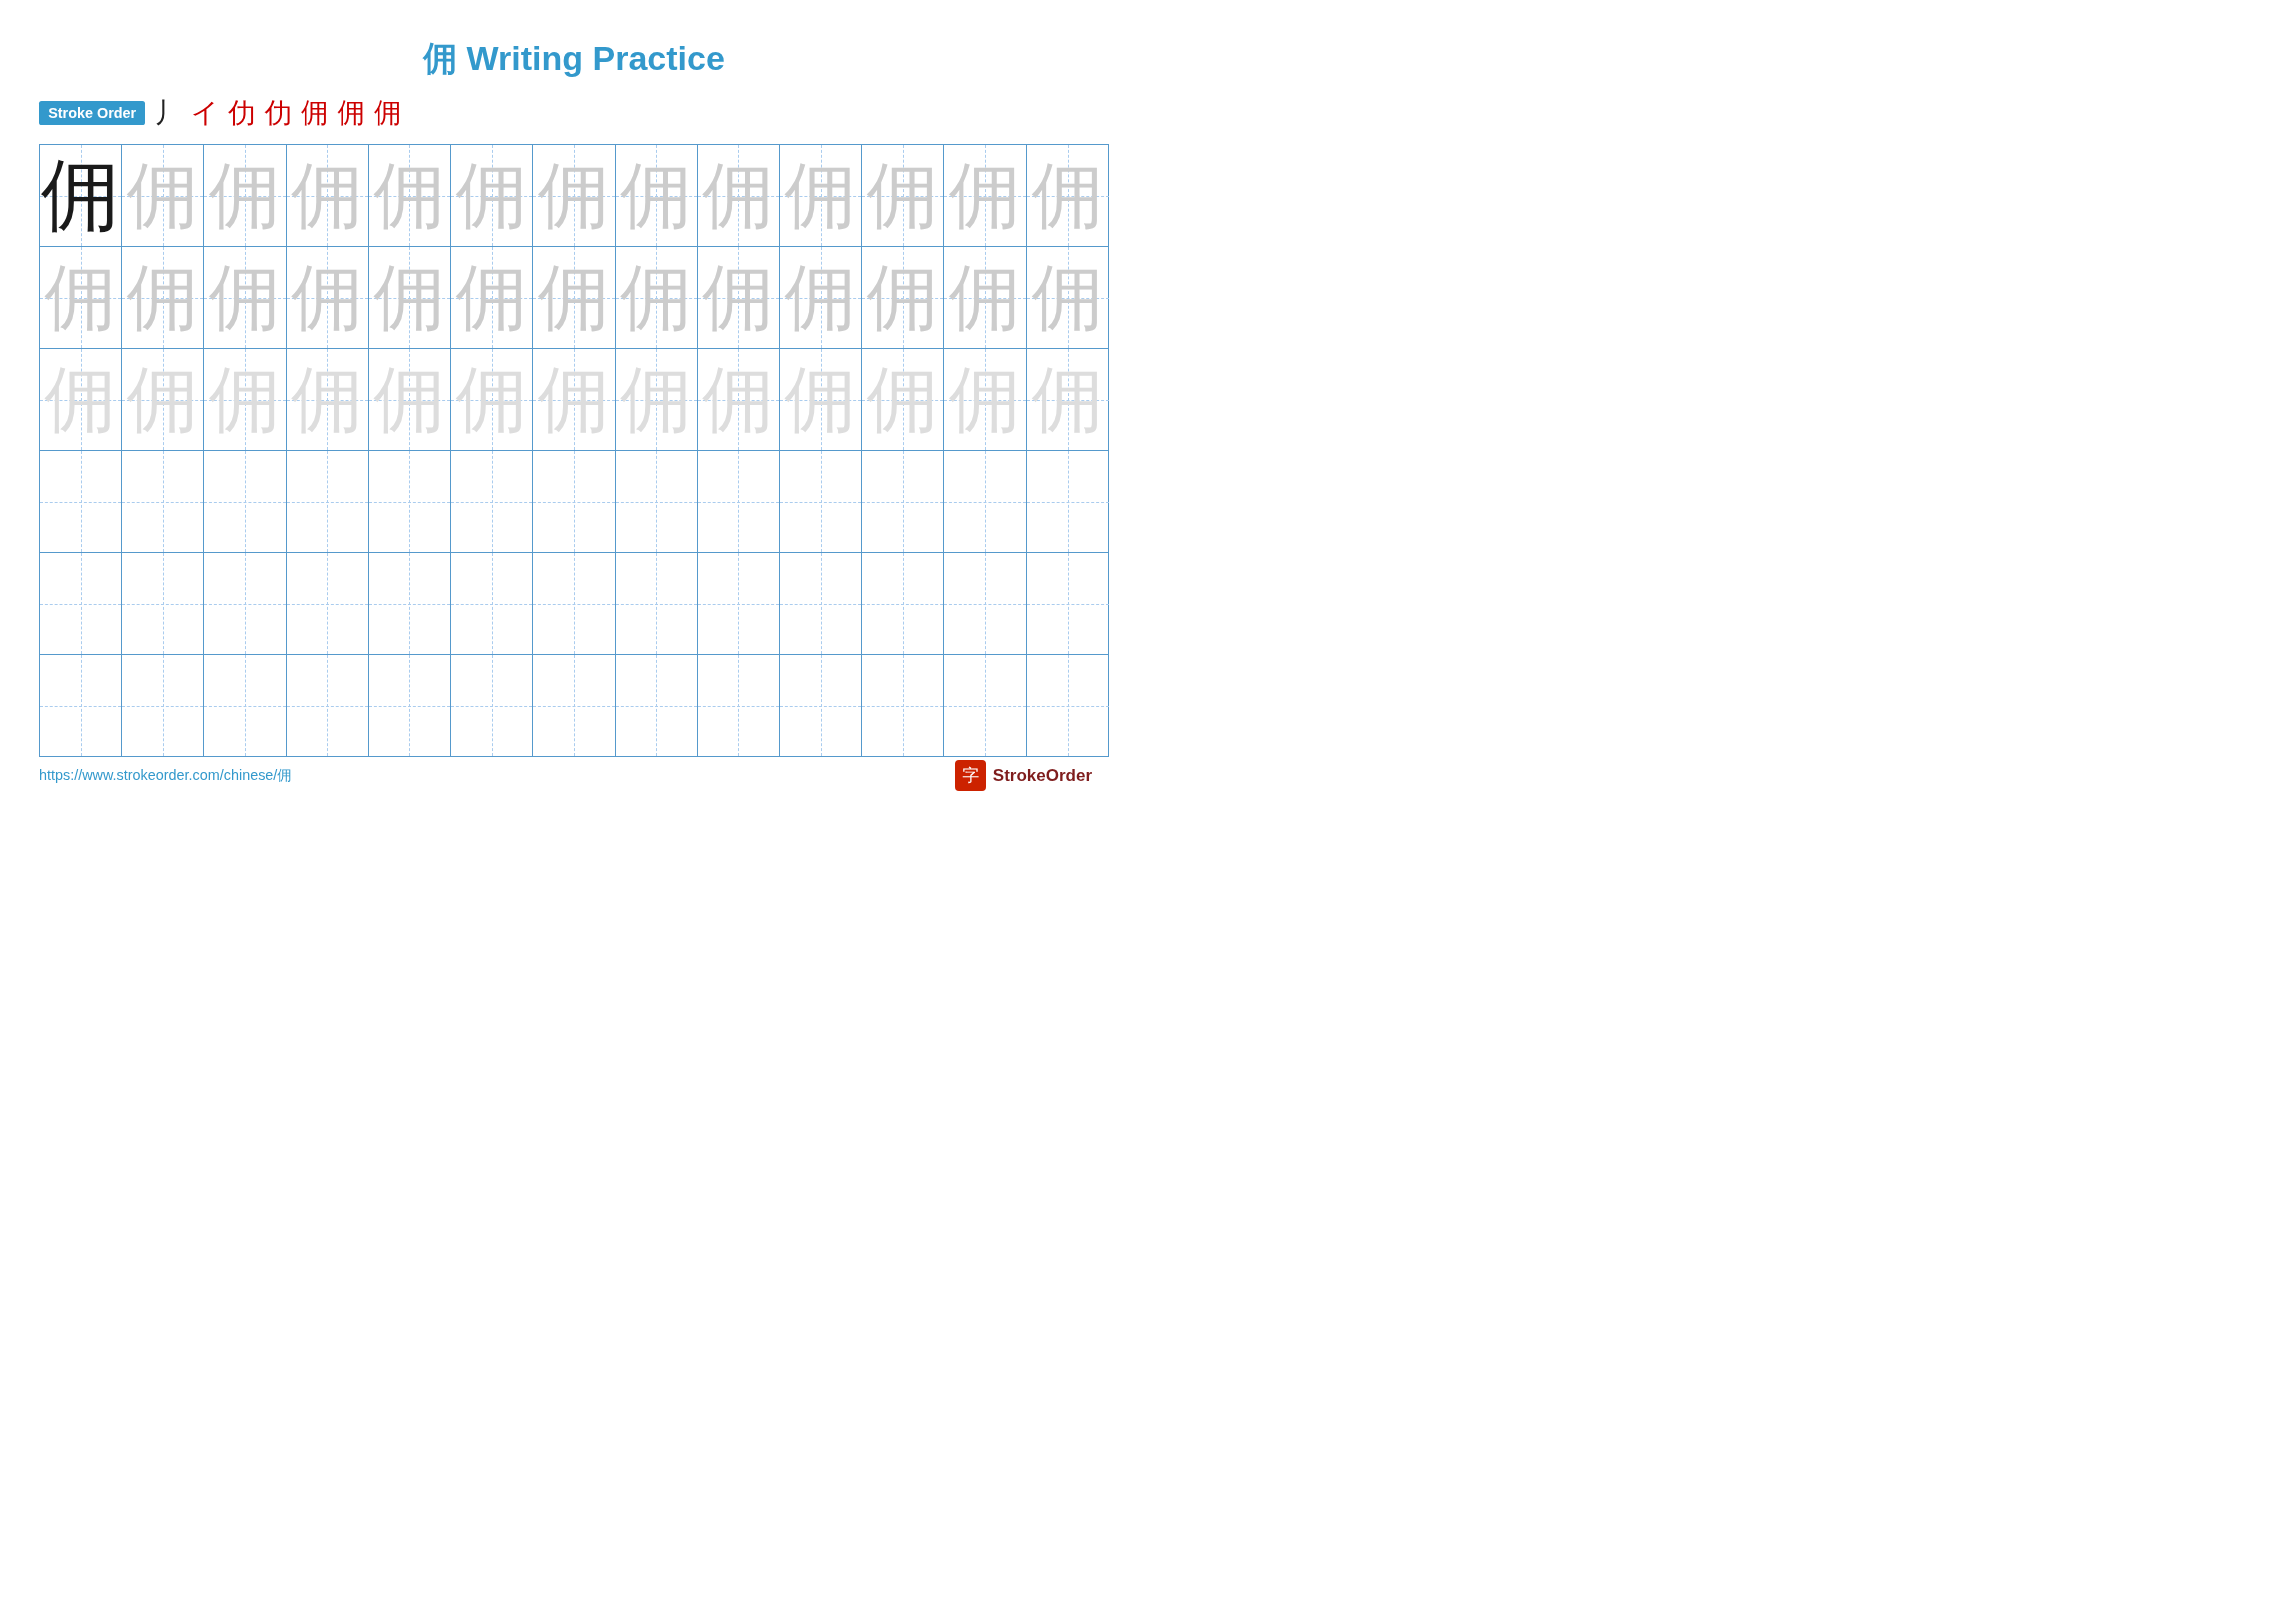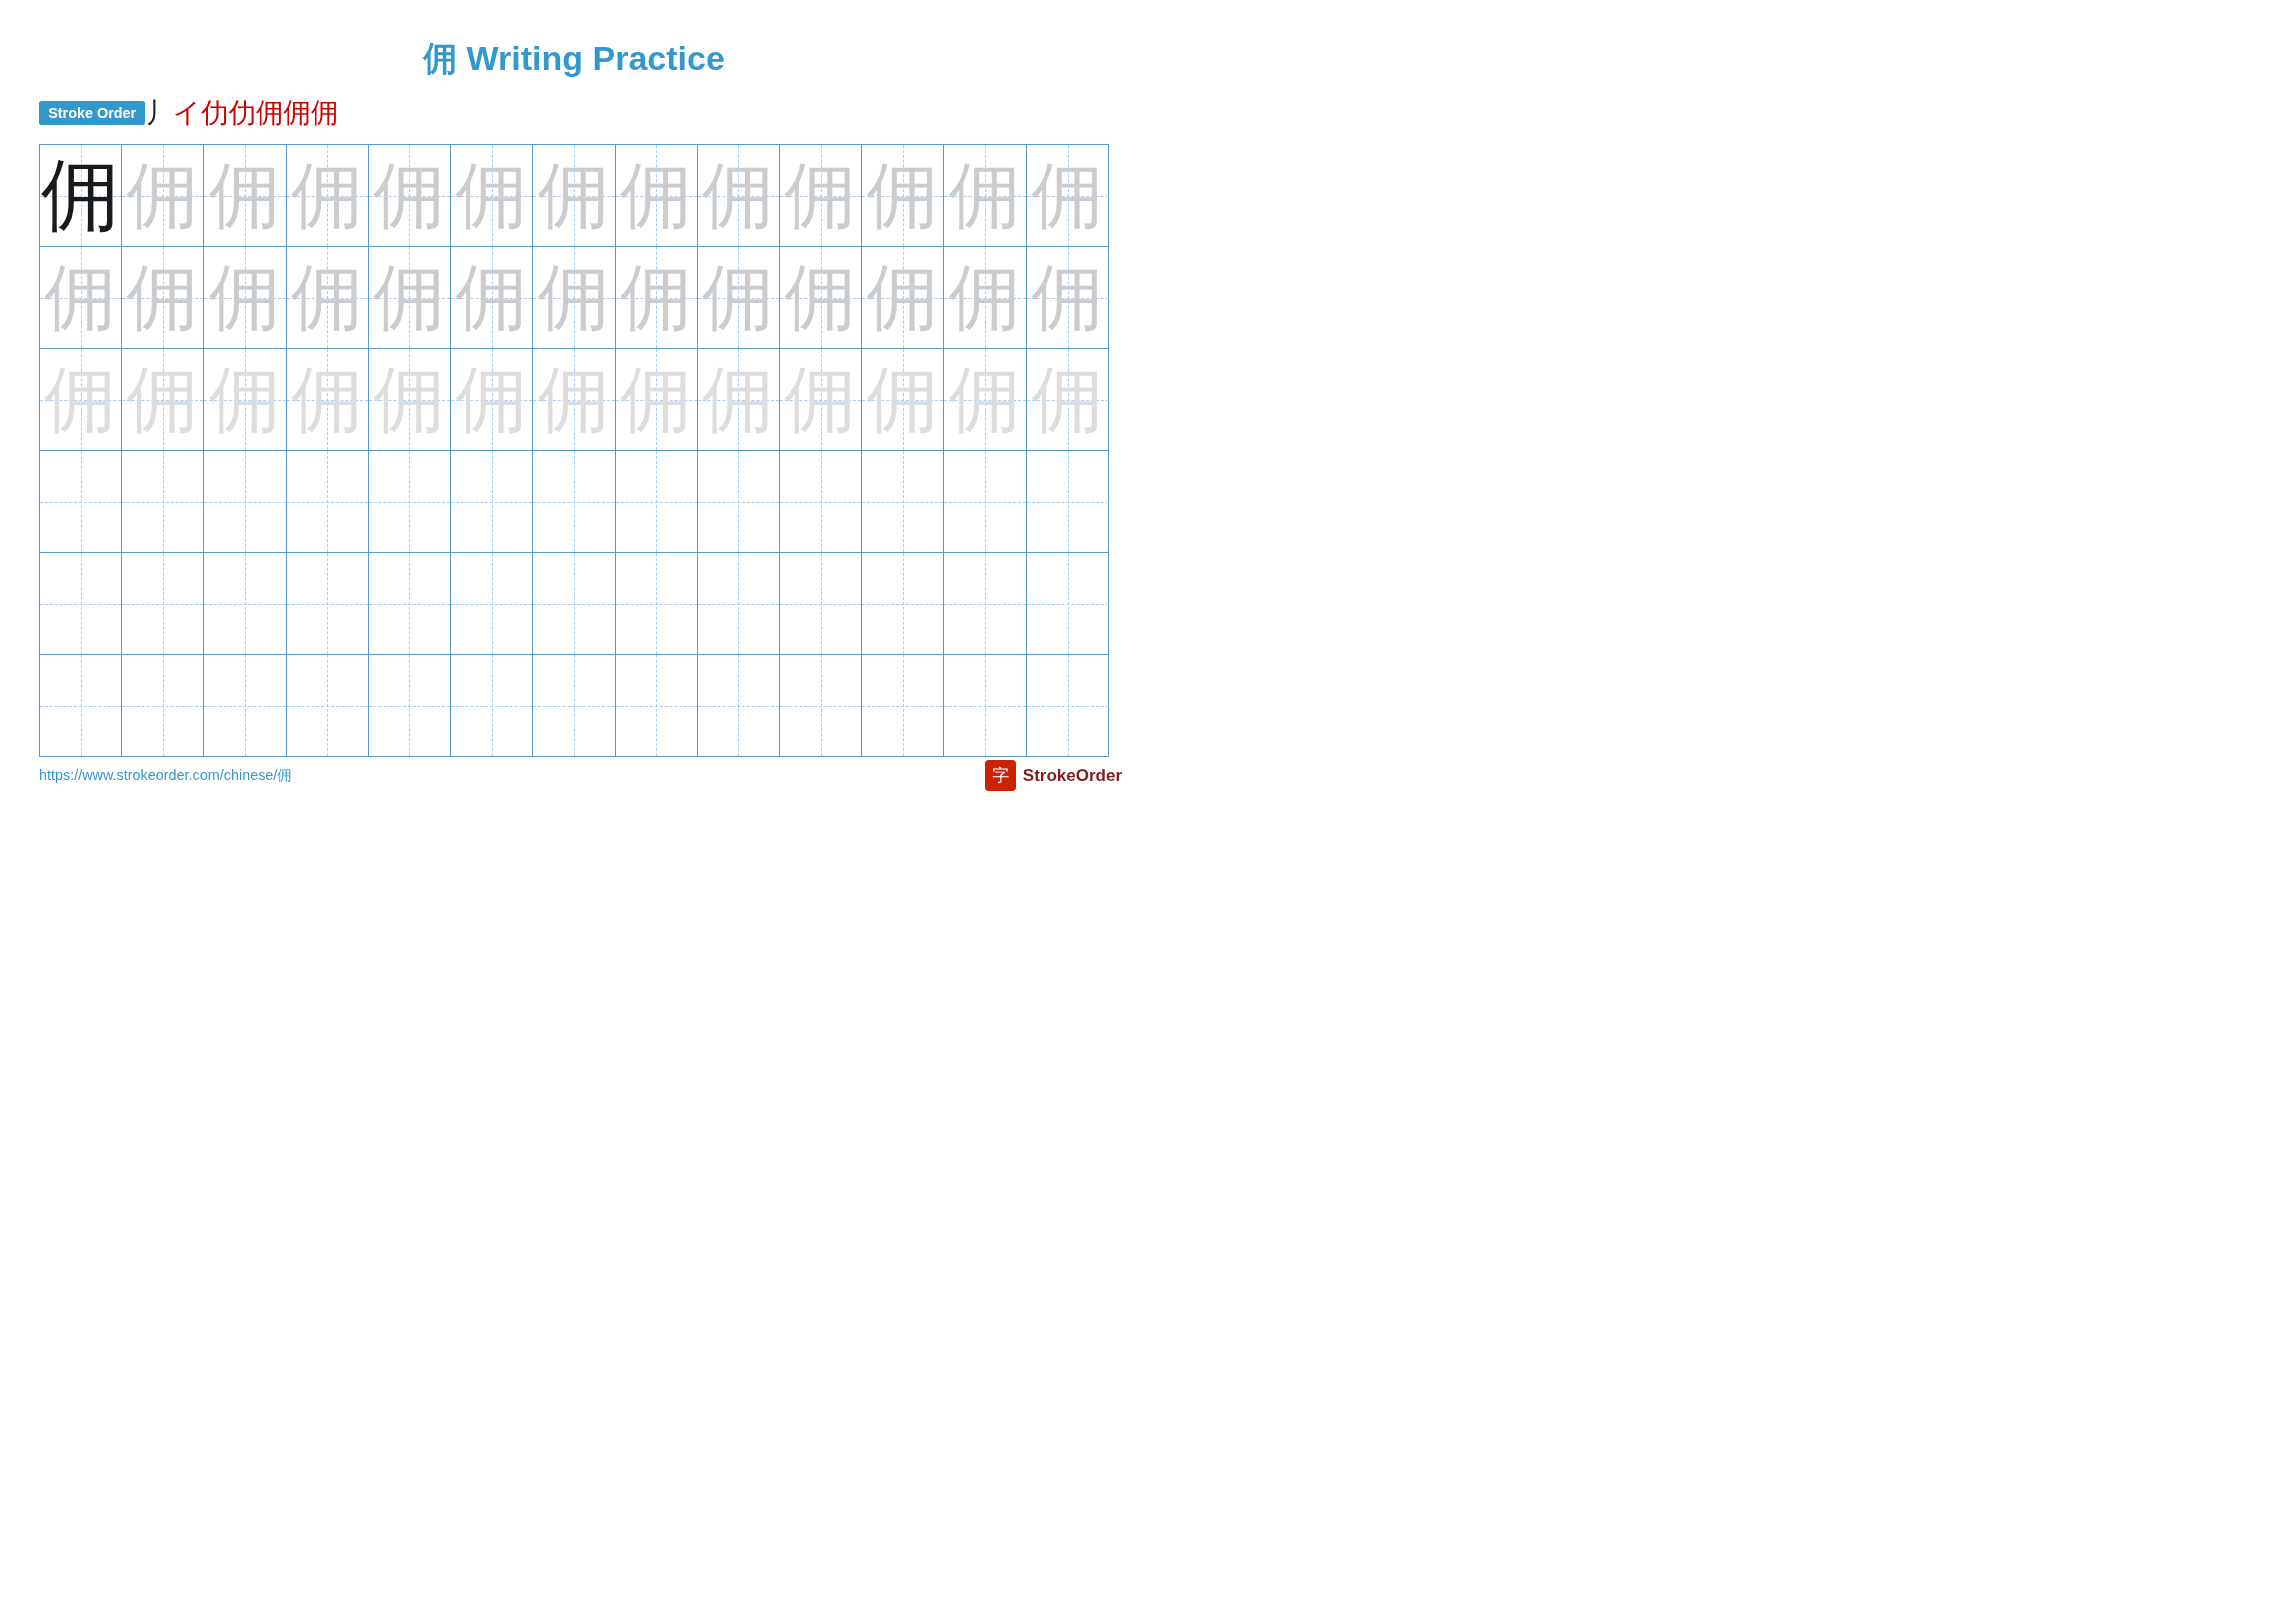--- a/index.html
+++ b/index.html
@@ -20,21 +20,21 @@
       font-size: 34px;
       font-weight: bold;
       color: #3399cc;
     }
 
     .stroke-order-row {
       display: flex;
       align-items: center;
       padding-left: 39px;
       margin-bottom: 13px;
-      gap: 0;
+      gap: 9px;
     }
 
     .stroke-order-badge {
       background-color: #3399cc;
       color: white;
       font-size: 14.4px;
       font-weight: bold;
       padding: 3.9px 9.2px;
       border-radius: 2.6px;
     }
@@ -123,21 +123,21 @@
     }
 
     .empty-row .grid-cell {
       
     }
 
     .footer {
       position: absolute;
       bottom: 19.6px;
       left: 39px;
-      right: 26px;
+      right: 56px;
       display: flex;
       align-items: center;
       justify-content: space-between;
     }
 
     .footer-url {
       color: #3399cc;
       font-size: 14.4px;
       text-decoration: none;
     }

